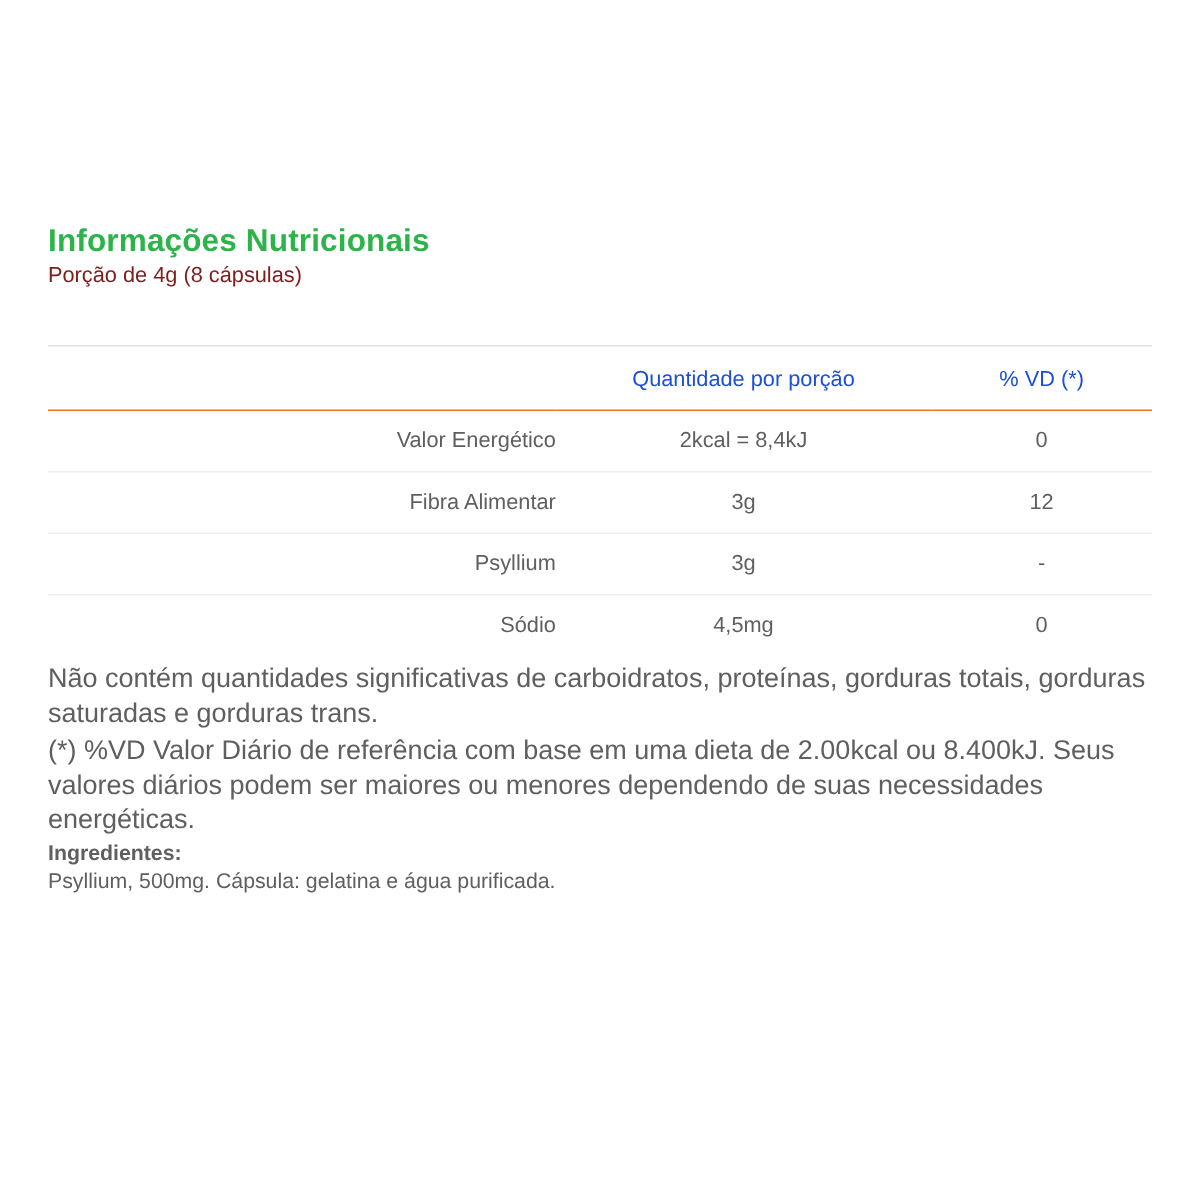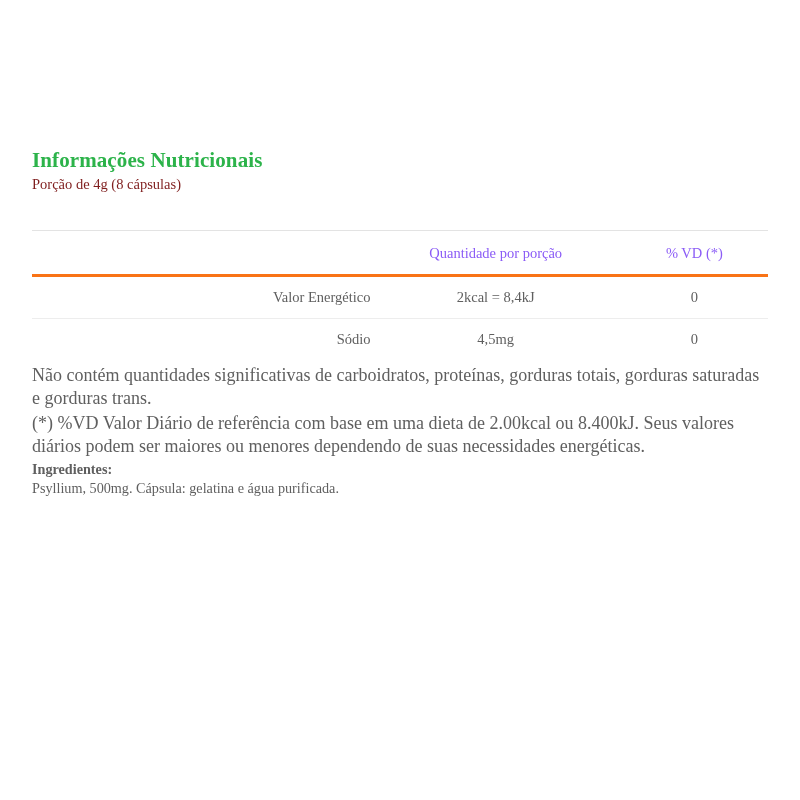--- a/index.html
+++ b/index.html
@@ -12,21 +12,20 @@
     height: 800px;
     font-family: "Liberation Sans", sans-serif;
     color: #5a5a5a;
     -webkit-font-smoothing: antialiased;
   }
   .page {
     position: relative;
     width: 800px;
     height: 622px;
     box-sizing: border-box;
-    font-family: Liberation Serif, serif;
   }
   .panel {
     position: absolute;
     left: 32px;
     top: 148px;
     width: 736px;
   }
   .nut-title {
     color: #2cb34a;
     font-size: 21px;
@@ -48,22 +47,22 @@
   table.nutri {
     width: 100%;
     border-collapse: collapse;
     font-size: 14.5px;
     color: #5f5f5f;
   }
   table.nutri th {
     font-weight: 400;
     padding: 14px 0 12px 0;
     text-align: center;
-    color: #8b5cf6;
-    border-bottom: 3px solid #f97316;
+    color: #1d4ed8;
+    border-bottom: 1px solid #f97316;
   }
   table.nutri th.col-name {
     text-align: left;
   }
   table.nutri td {
     padding: 12px 0 12px 0;
     border-bottom: 1px solid #ededed;
     text-align: center;
   }
   table.nutri td.col-name {
@@ -117,20 +116,30 @@
           <th class="col-vd">% VD (*)</th>
         </tr>
       </thead>
       <tbody>
         <tr>
           <td class="col-name">Valor Energético</td>
           <td class="col-qty">2kcal = 8,4kJ</td>
           <td class="col-vd">0</td>
         </tr>
         <tr>
+          <td class="col-name">Fibra Alimentar</td>
+          <td class="col-qty">3g</td>
+          <td class="col-vd">12</td>
+        </tr>
+        <tr>
+          <td class="col-name">Psyllium</td>
+          <td class="col-qty">3g</td>
+          <td class="col-vd">-</td>
+        </tr>
+        <tr>
           <td class="col-name">Sódio</td>
           <td class="col-qty">4,5mg</td>
           <td class="col-vd">0</td>
         </tr>
       </tbody>
     </table>
 
     <div class="notes">
       <p>Não contém quantidades significativas de carboidratos, proteínas, gorduras totais, gorduras saturadas e gorduras trans.</p>
       <p>(*) %VD Valor Diário de referência com base em uma dieta de 2.00kcal ou 8.400kJ. Seus valores diários podem ser maiores ou menores dependendo de suas necessidades energéticas.</p>

